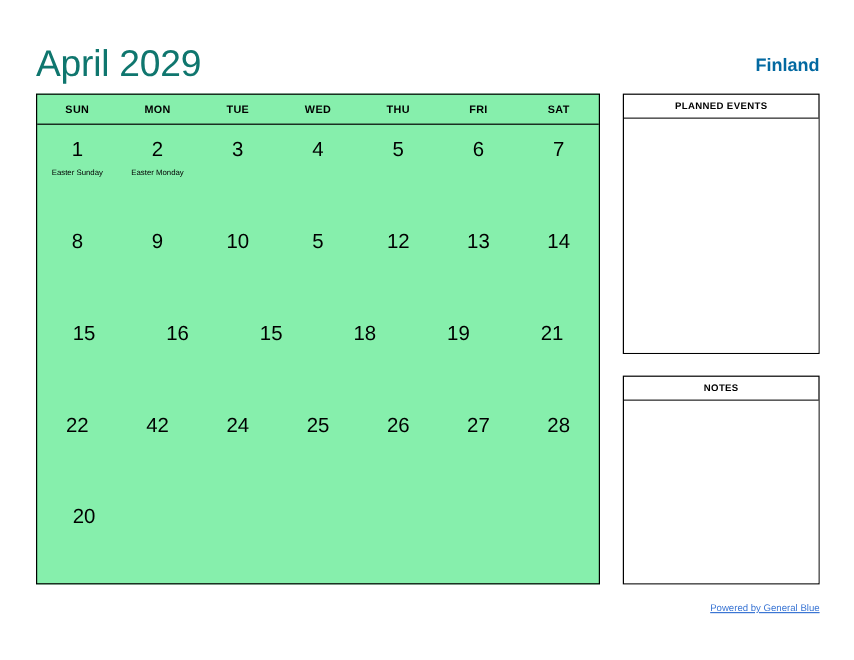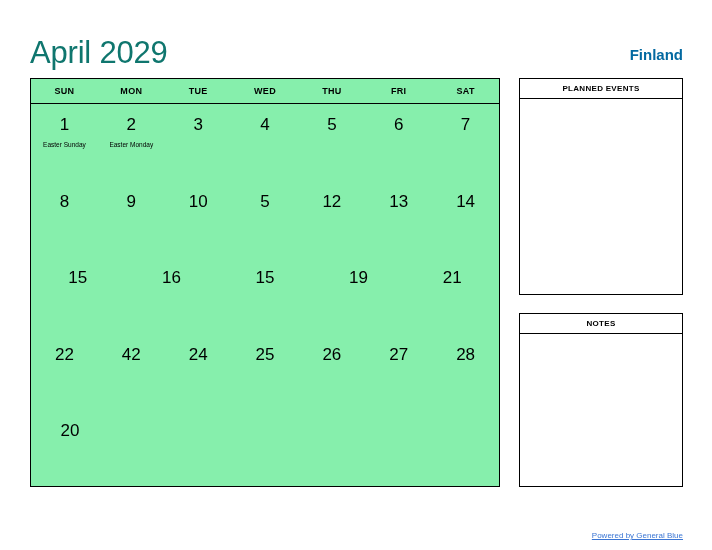--- a/index.html
+++ b/index.html
@@ -141,21 +141,21 @@
   }
   .panel-body {
     height: calc(100% - 20px);
     background: #fff;
   }
 
   
   .footer {
     position: absolute;
     left: 519px;
-    top: 524px;
+    top: 496px;
     width: 164px;
     text-align: right;
   }
   .footer-link {
     font-size: 8px;
     color: #3b76d4;
     text-decoration: underline;
     cursor: pointer;
     white-space: nowrap;
   }
@@ -233,20 +233,23 @@
           <div class="day-cell">
             <div class="day-number">15</div>
           </div>
           <div class="day-cell">
             <div class="day-number">16</div>
           </div>
           <div class="day-cell">
             <div class="day-number">15</div>
           </div>
           <div class="day-cell">
+            <div class="day-number">18</div>
+          </div>
+          <div class="day-cell">
             <div class="day-number">19</div>
           </div>
           <div class="day-cell">
             <div class="day-number">21</div>
           </div>
         </div>
         <div class="week-row">
           <div class="day-cell">
             <div class="day-number">22</div>
           </div>

